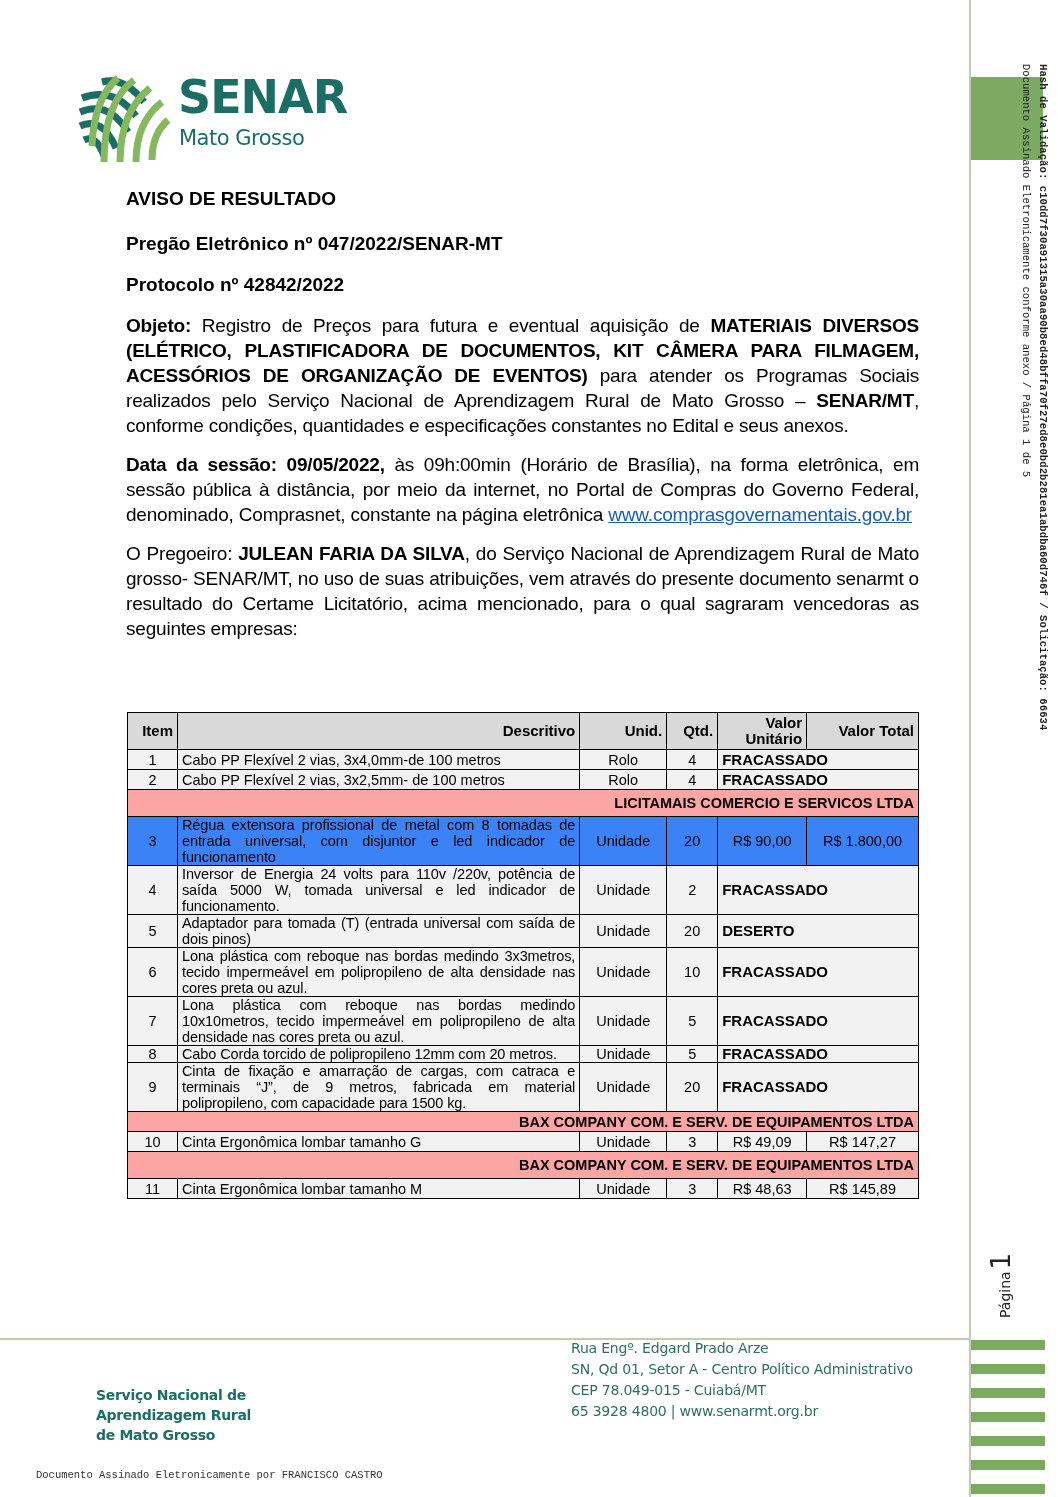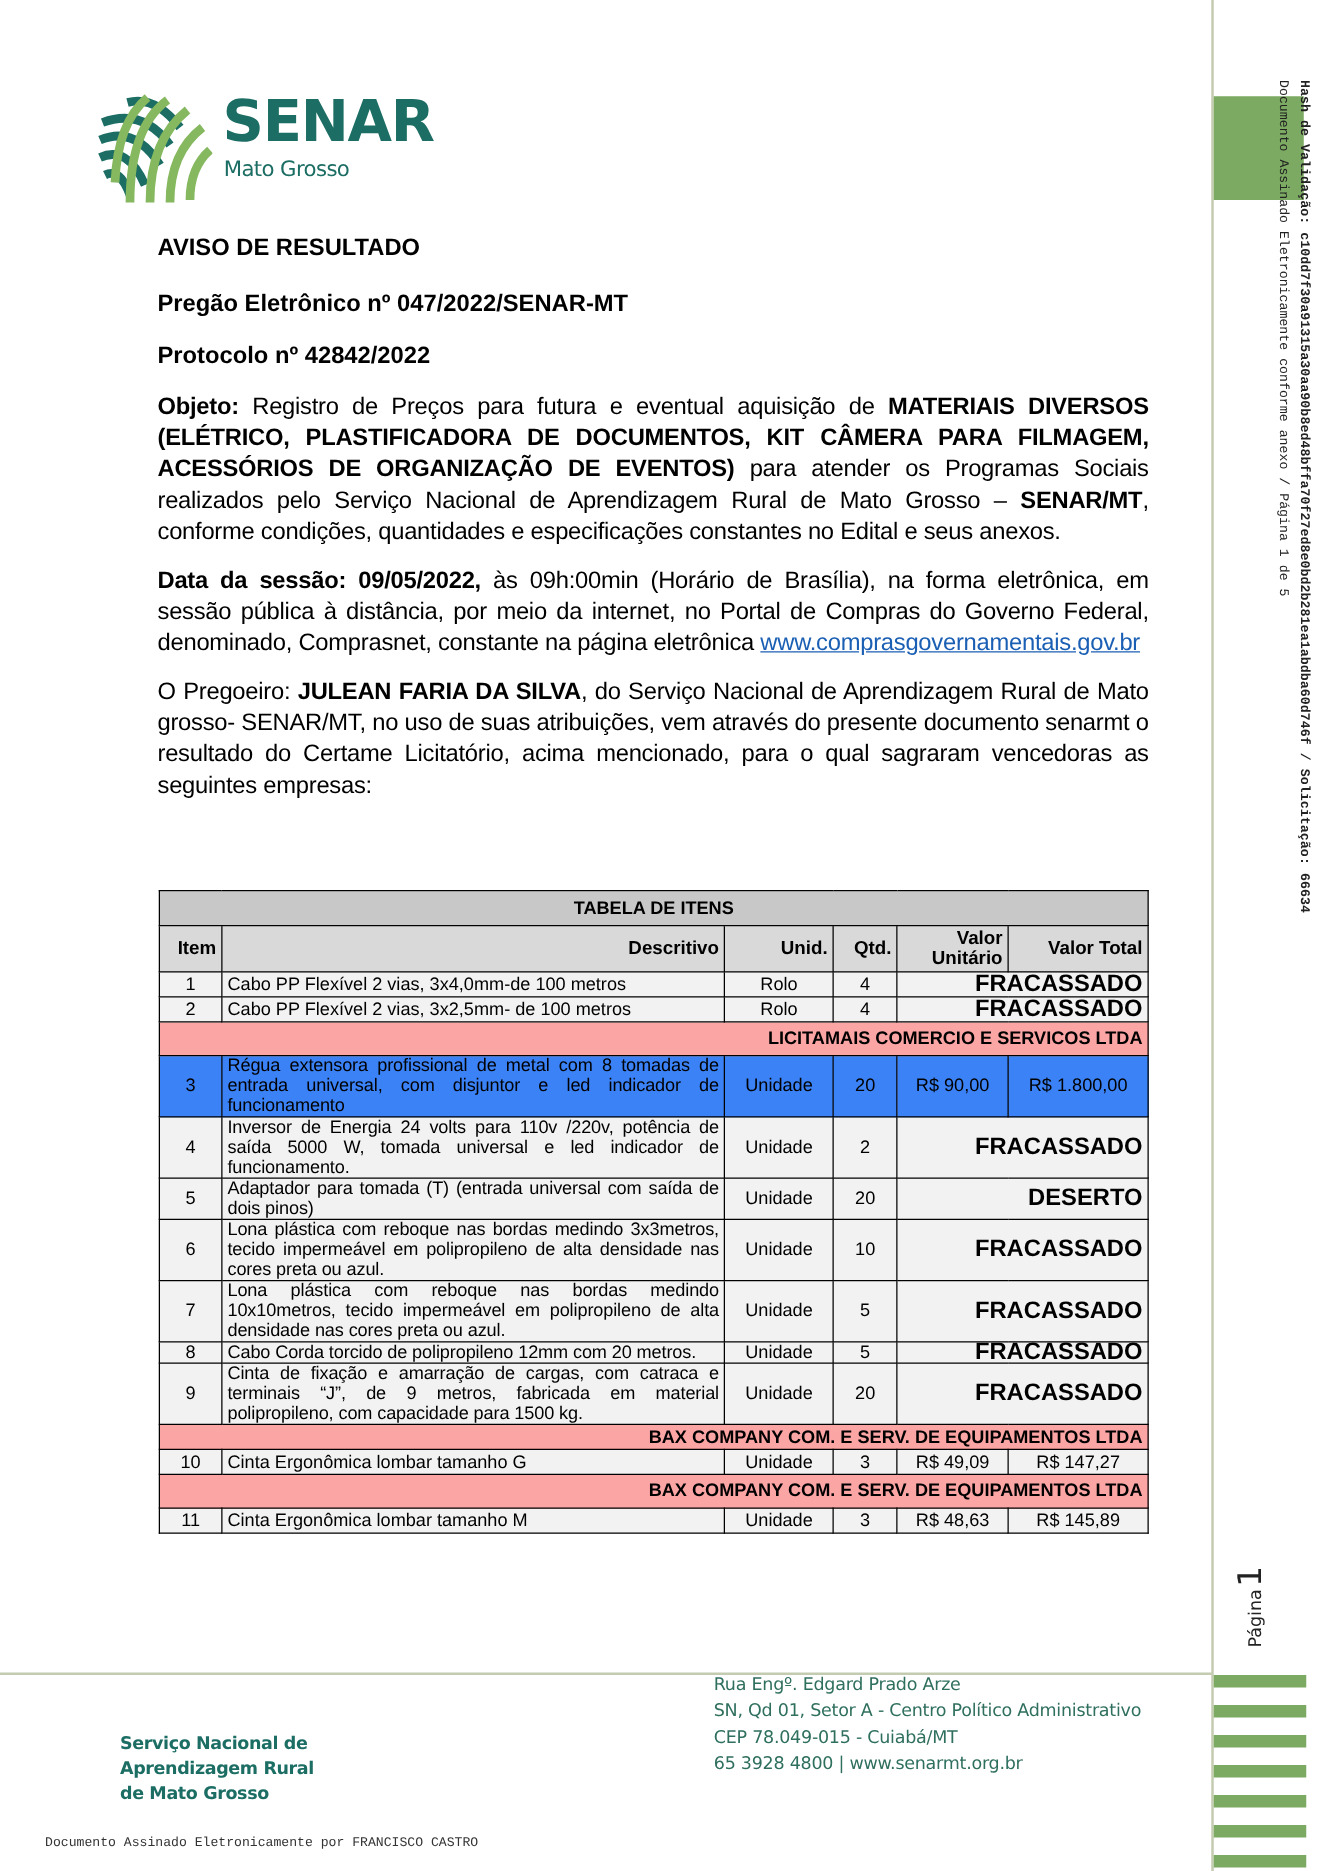--- a/index.html
+++ b/index.html
@@ -3,21 +3,21 @@
 <meta charset="utf-8">
 <style>
   * { box-sizing: border-box; margin: 0; padding: 0; }
   html, body { width: 1058px; height: 1497px; background: #ffffff; overflow: hidden; }
   body { position: relative; font-family: "Liberation Sans", sans-serif; color: #000; }
 
   
   .logo { position: absolute; left: 74px; top: 72px; width: 280px; height: 92px; }
   .logo-mark { position: absolute; left: 0; top: 0; width: 96px; height: 92px; }
   .logo-name { position: absolute; left: 104px; top: 2px; font-family: "DejaVu Sans", sans-serif; font-weight: bold; font-size: 46px; letter-spacing: -1px; color: #1c6e64; line-height: 1; }
-  .logo-sub { position: absolute; left: 105px; top: 56px; font-family: "DejaVu Sans", sans-serif; font-size: 17px; letter-spacing: -0.5px; color: #1c6e64; line-height: 1; }
+  .logo-sub { position: absolute; left: 105px; top: 56px; font-family: "DejaVu Sans", sans-serif; font-size: 21px; letter-spacing: -0.5px; color: #1c6e64; line-height: 1; }
 
   
   .vline { position: absolute; left: 969px; top: 0; width: 2px; height: 1497px; background: #c3ccb0; }
   .green-block { position: absolute; left: 971px; top: 77px; width: 72px; height: 83px; background: #7caa62; }
   .sig-vert { position: absolute; top: 64px; writing-mode: vertical-rl; font-family: "Liberation Mono", monospace; font-size: 10.6px; color: #222; white-space: nowrap; line-height: 12px; }
   .sig-hash { left: 1037px; font-weight: bold; letter-spacing: 0.05px; }
   .sig-doc { left: 1020px; }
   .page-num { position: absolute; left: 986px; top: 1240px; width: 40px; height: 78px; }
   .page-num .inner { position: absolute; left: 0; top: 78px; transform-origin: 0 0; transform: rotate(-90deg); white-space: nowrap; font-family: "DejaVu Sans", sans-serif; color: #222; }
   .page-num .lbl { font-size: 14px; }
@@ -34,21 +34,21 @@
   .para b { font-weight: bold; }
   .link { color: #1a5fb4; text-decoration: underline; }
 
   
   .items { position: absolute; left: 127px; top: 712px; width: 792px; border-collapse: collapse; font-family: "Liberation Sans", sans-serif; font-size: 14.5px; line-height: 16px; }
   .items td, .items th { border: 1.5px solid #000; padding: 0 4px; vertical-align: middle; }
   .items .tt { background: #c8c8c8; text-align: center; font-weight: bold; height: 28px; }
   .items .hdr th { background: #d9d9d9; font-weight: bold; text-align: right; height: 37px; font-size: 15px; }
   .items .c { text-align: center; }
   .items .desc { text-align: justify; letter-spacing: -0.1px; }
-  .items .st { text-align: right; font-weight: bold; font-size: 19px; }
+  .items .st { text-align: left; font-weight: bold; font-size: 15px; }
   .items .comp td { background: #fca5a5; text-align: right; font-weight: bold; height: 27px; }
   .items tr.g td { background: #f2f2f2; }
   .items tr.w td { background: #3b82f6; }
   .items tr.short td { height: 20px; }
 
   
   .foot-org { position: absolute; left: 96px; top: 1385px; font-family: "DejaVu Sans", sans-serif; font-weight: bold; font-size: 14px; line-height: 20px; color: #1c6e64; letter-spacing: -0.3px; }
   .foot-addr { position: absolute; left: 571px; top: 1338px; font-family: "DejaVu Sans", sans-serif; font-size: 14px; line-height: 21px; color: #2f6f5e; letter-spacing: -0.2px; }
   .foot-signed { position: absolute; left: 36px; top: 1469px; font-family: "Liberation Mono", monospace; font-size: 10.5px; color: #333; }
 </style>
@@ -96,23 +96,20 @@
 <table class="items">
   <colgroup>
     <col style="width:50px">
       <col style="width:403px">
       <col style="width:87px">
       <col style="width:51px">
       <col style="width:89px">
       <col style="width:112px">
   </colgroup>
   <tbody>
-      <tr>
-        <td colspan="6" class="tt">TABELA DE ITENS</td>
-      </tr>
   <tr class="hdr">
     <th>Item</th>
     <th>Descritivo</th>
     <th>Unid.</th>
     <th>Qtd.</th>
     <th>Valor Unitário</th>
     <th>Valor Total</th>
   </tr>
 
   <tr class="g short">

